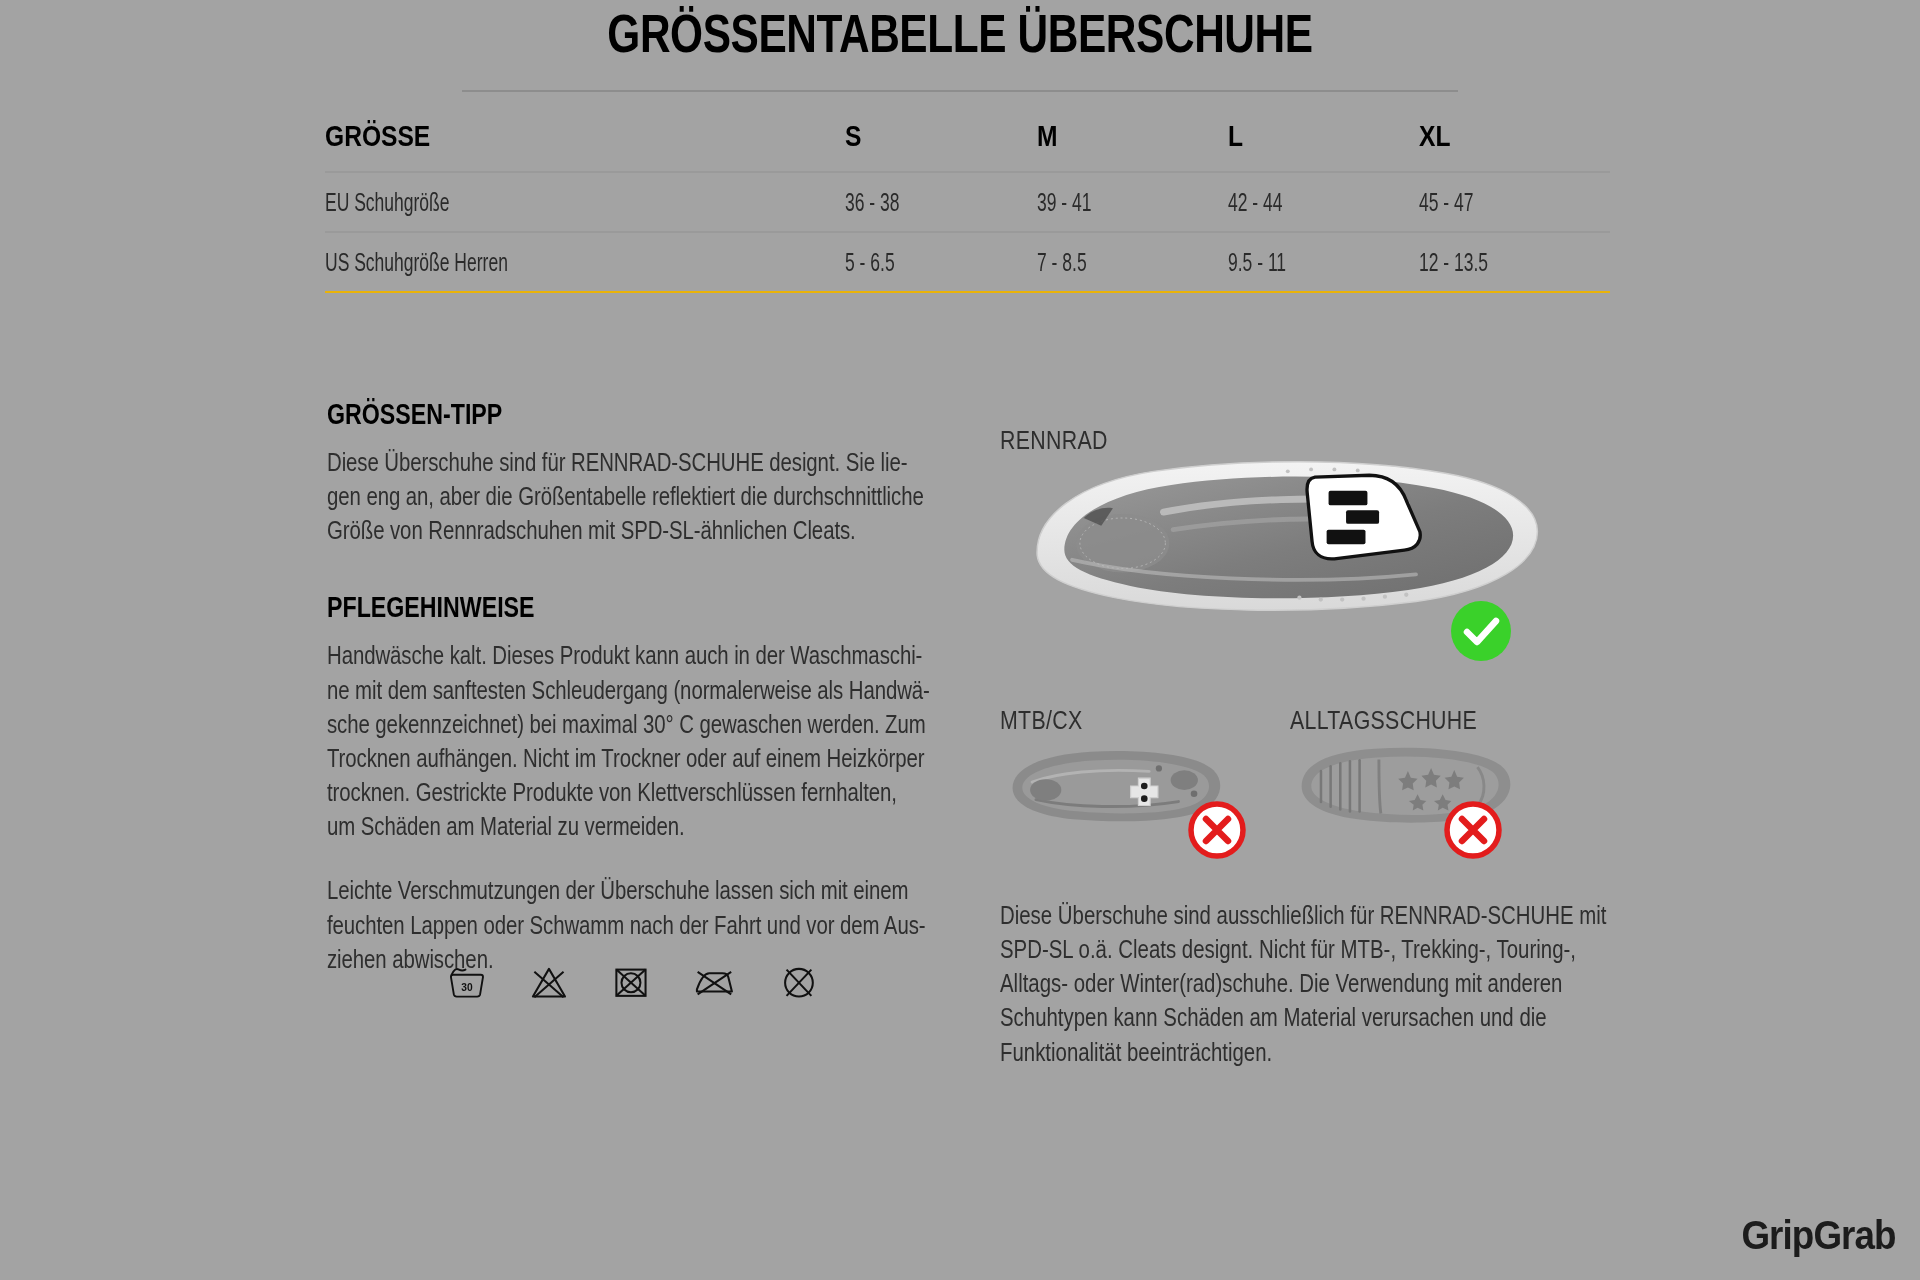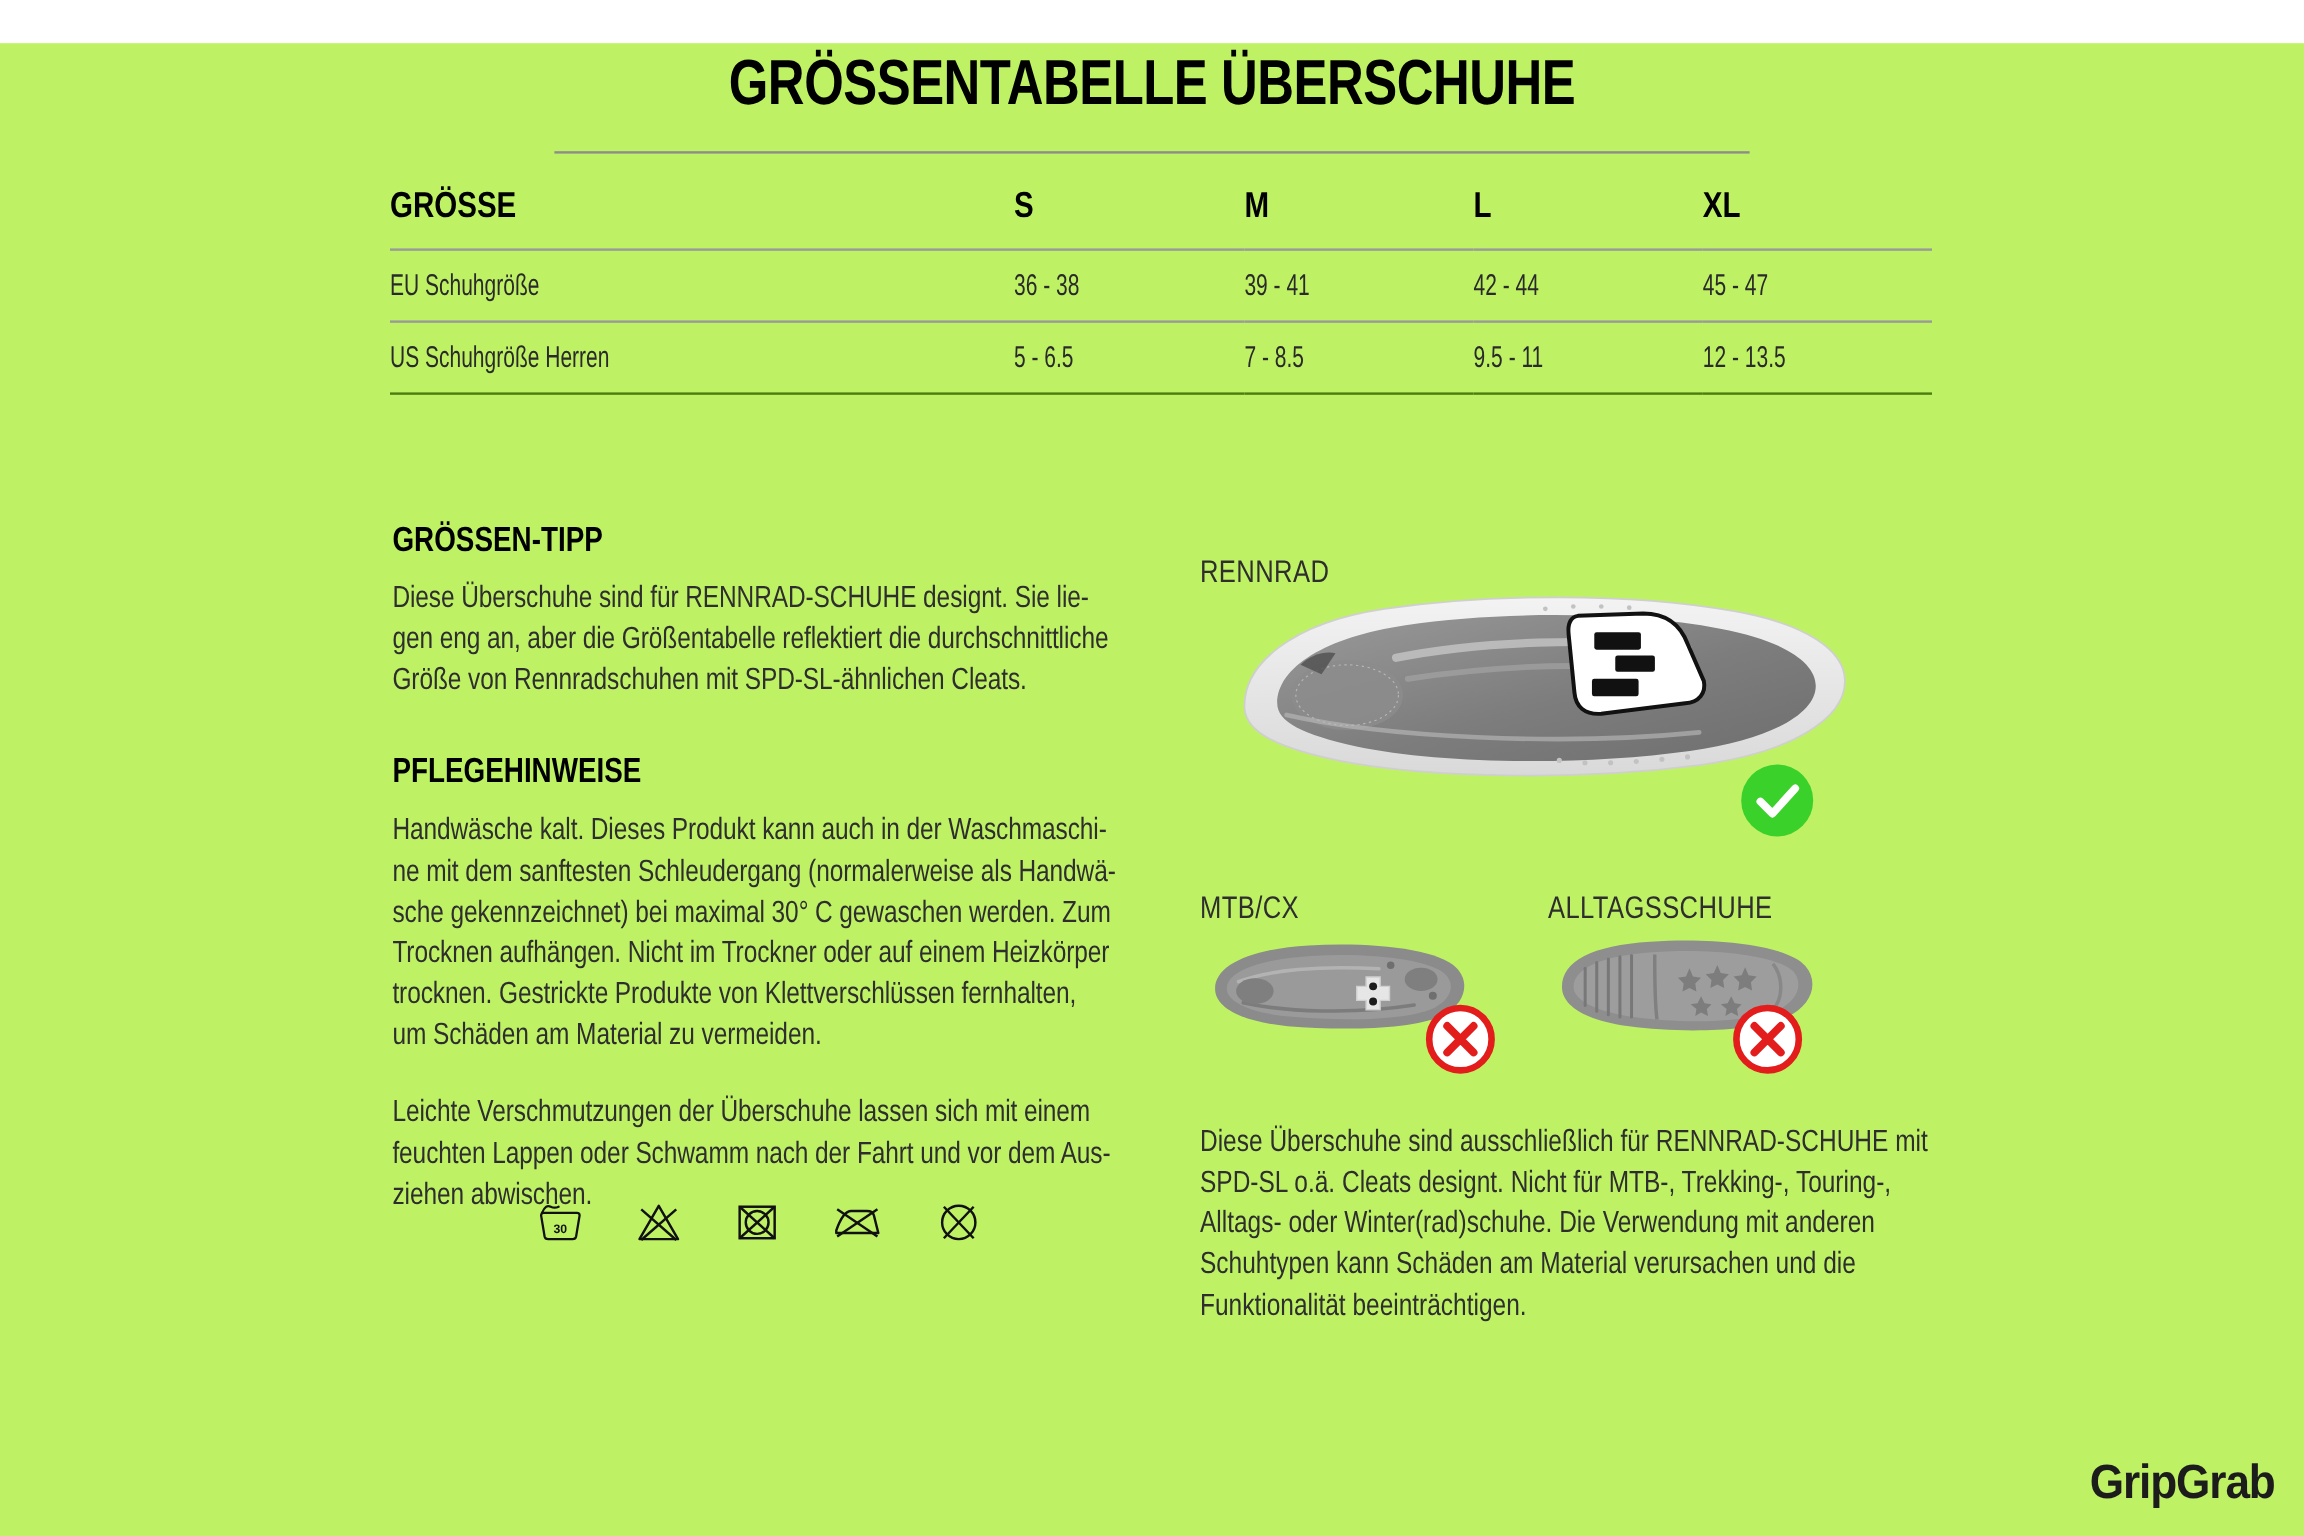--- a/index.html
+++ b/index.html
@@ -13,22 +13,21 @@
     font-family: "Liberation Sans", sans-serif;
     color: #1a1a1a;
     overflow: hidden;
     position: relative;
   }
 
   
   #page {
     position: absolute;
     inset: 0;
-    background: #bef264;
-    margin-top: 36px;
+    background: #a3a3a3;
   }
 
   
   .title {
     position: absolute;
     top: 6px;
     left: 0;
     width: 1920px;
     text-align: center;
     font-family: "Liberation Sans", sans-serif;
@@ -83,21 +82,21 @@
   .hdr-cell.center span { transform-origin: left bottom; }
 
   .row-cell {
     font-weight: 400;
     font-size: 25px;
     color: #2a2a2a;
     height: 58px;
     border-top: 2px solid #9a9a9a;
   }
   .row-cell span { display:inline-block; transform: scaleX(0.70); transform-origin: left center; white-space: nowrap;}
-  tr.last .row-cell { border-bottom: 2px solid #4d7c0f; }
+  tr.last .row-cell { border-bottom: 2px solid #eab308; }
 
   
   .left-col {
     position: absolute;
     left: 327px;
     top: 398px;
     width: 610px;
   }
   h2.sec {
     margin: 0 0 14px 0;

